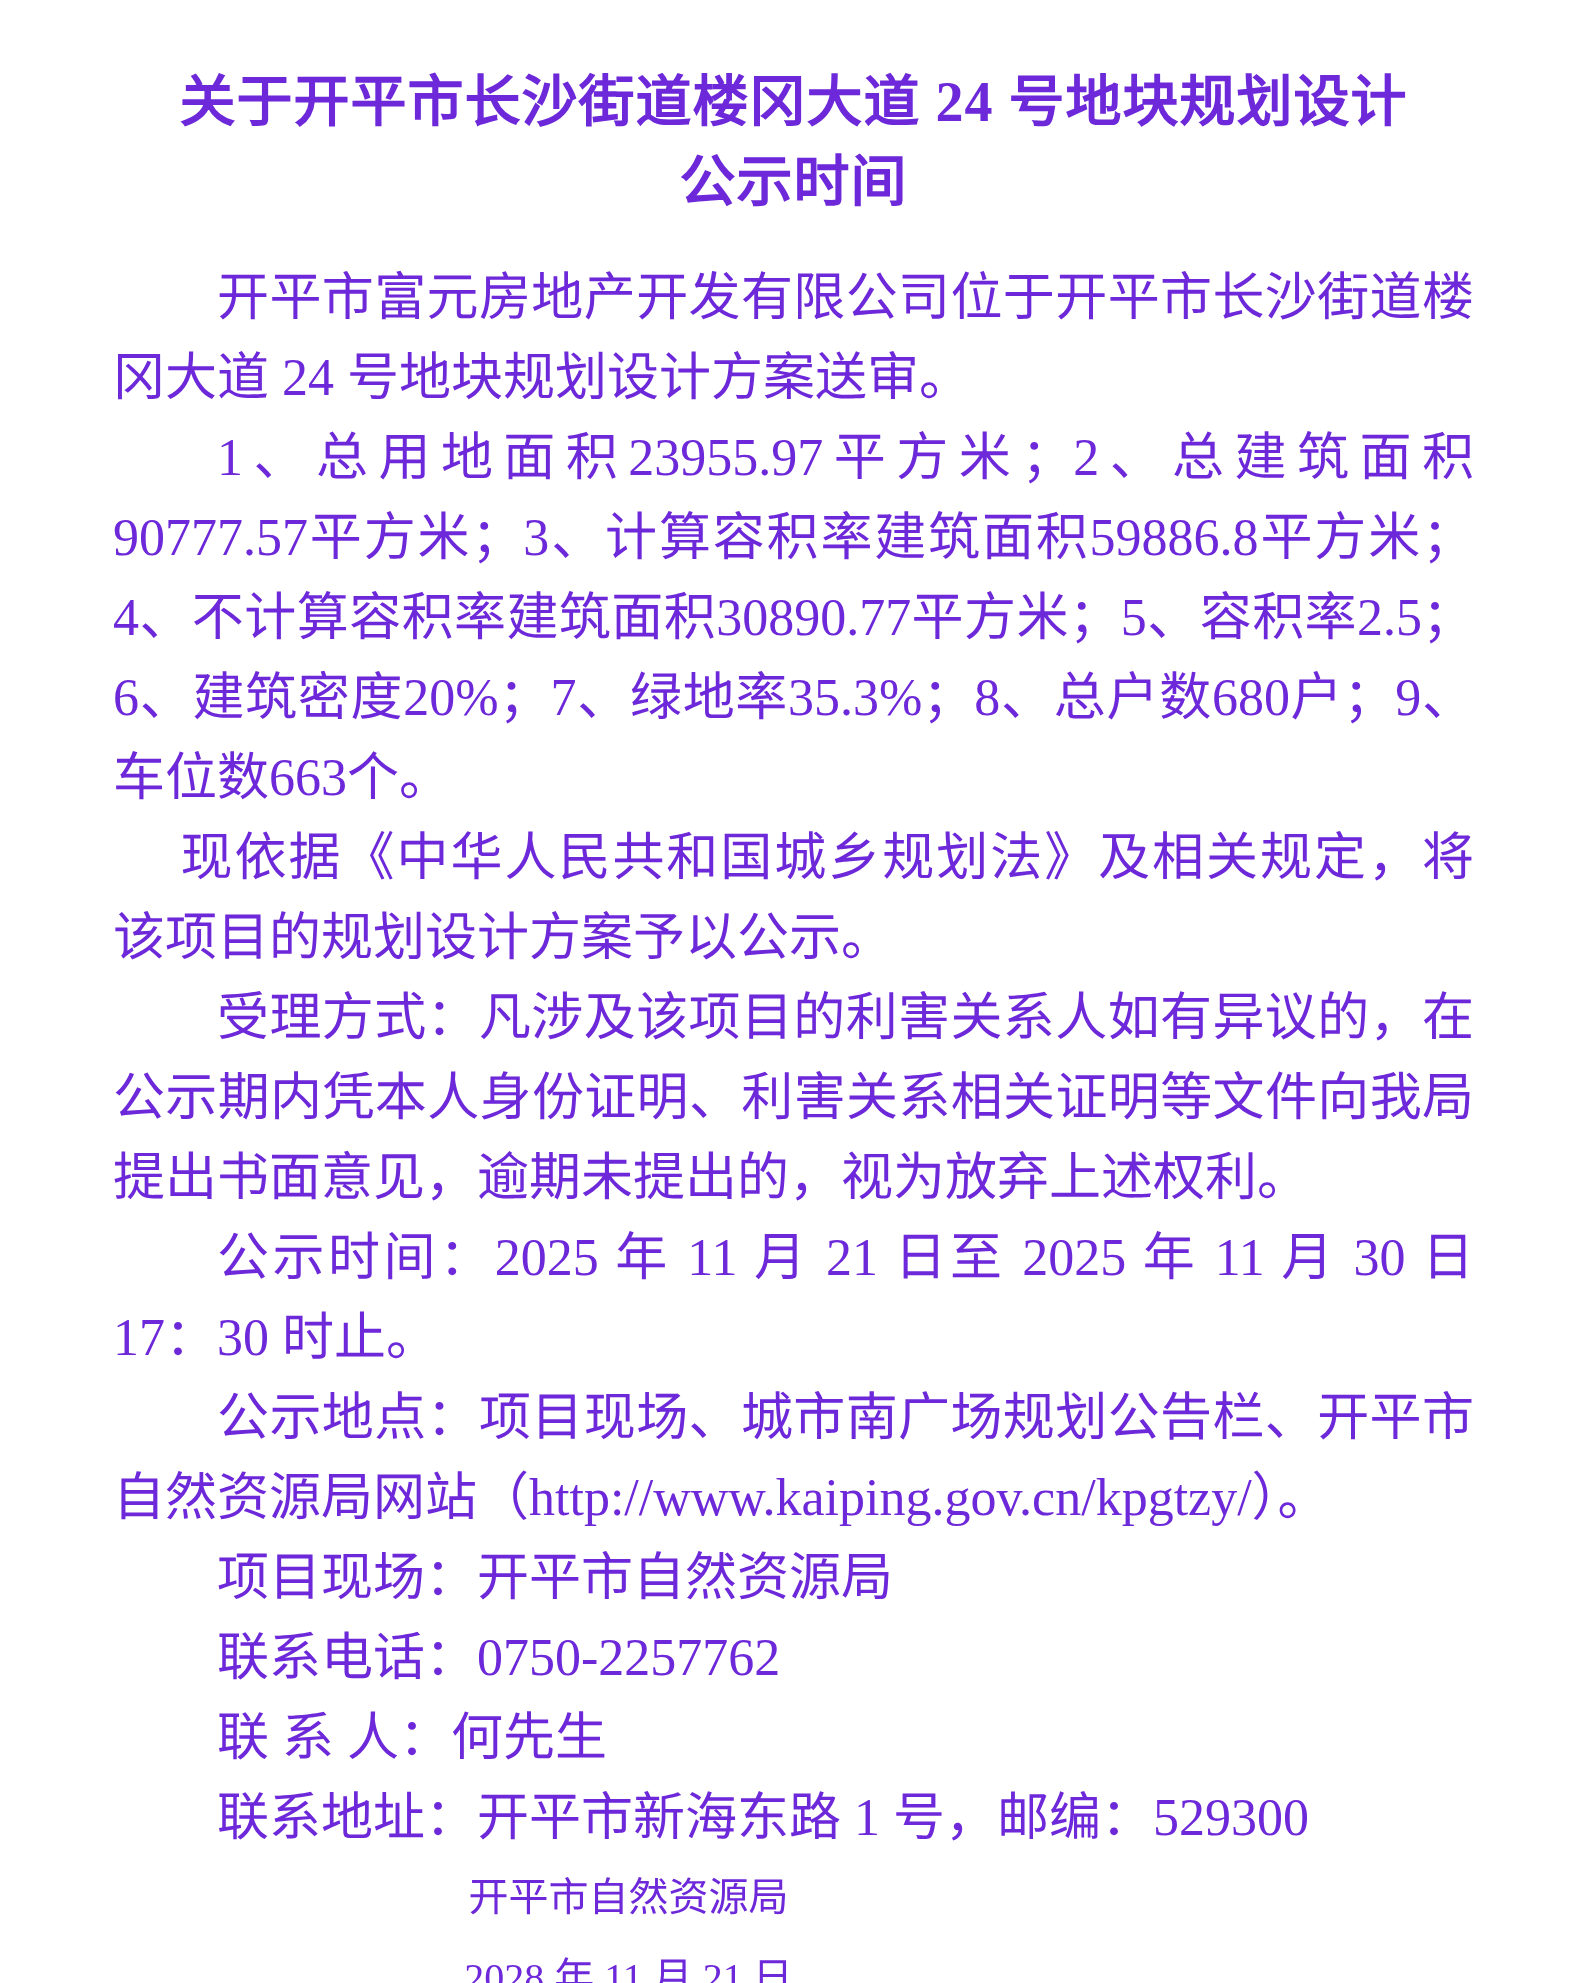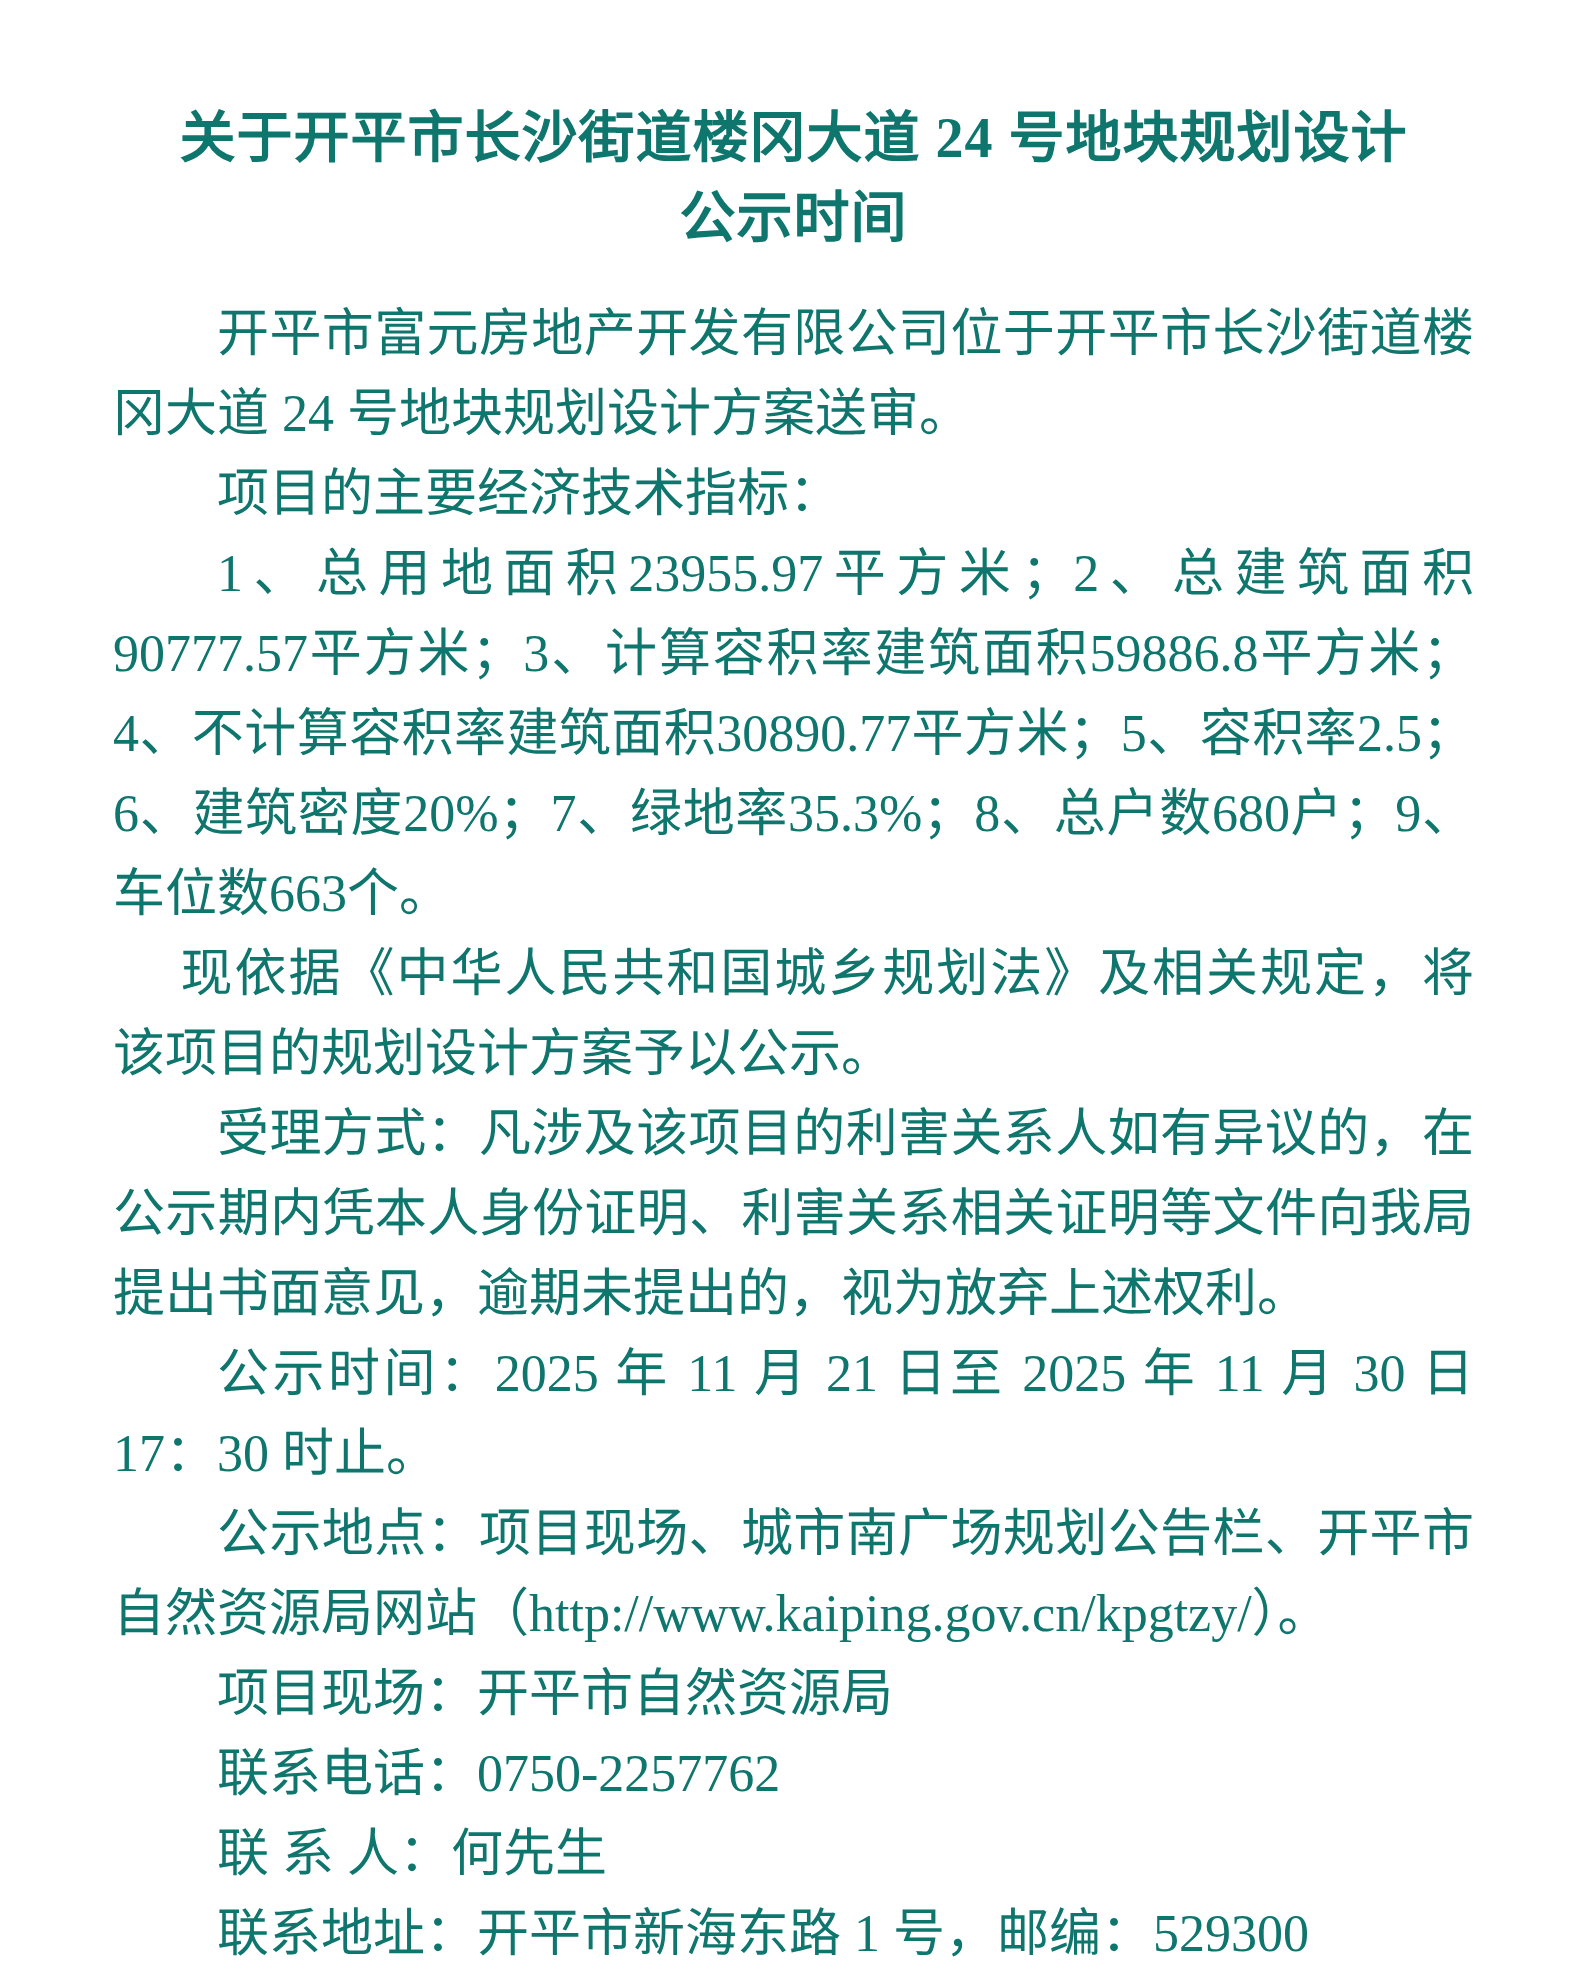--- a/index.html
+++ b/index.html
@@ -6,24 +6,24 @@
     margin: 0;
     padding: 0;
     background: #ffffff;
   }
   .page {
     position: relative;
     width: 1587px;
     height: 1983px;
     margin: 0 auto;
     background: #ffffff;
-    color: #0f766e;
+    color: #6d28d9;
     font-family: "Liberation Serif", "DejaVu Serif", serif;
     box-sizing: border-box;
-    padding: 98px 113px 40px 113px;
+    padding: 62px 113px 40px 113px;
     overflow: hidden;
   }
   .doc-title {
     font-size: 56px;
     line-height: 80px;
     font-weight: bold;
     text-align: center;
     letter-spacing: 1px;
   }
   .doc-title .title-line {
@@ -58,21 +58,20 @@
 
 <div class="page">
 
   <div class="doc-title">
     <div class="title-line">关于开平市长沙街道楼冈大道 24 号地块规划设计</div>
     <div class="title-line">公示时间</div>
   </div>
 
   <div class="content">
     <p>开平市富元房地产开发有限公司位于开平市长沙街道楼冈大道 24 号地块规划设计方案送审。</p>
-    <p>项目的主要经济技术指标：</p>
     <p>1、总用地面积23955.97平方米；2、总建筑面积90777.57平方米；3、计算容积率建筑面积59886.8平方米；4、不计算容积率建筑面积30890.77平方米；5、容积率2.5；6、建筑密度20%；7、绿地率35.3%；8、总户数680户；9、车位数663个。</p>
     <p class="legal-basis">现依据《中华人民共和国城乡规划法》及相关规定，将该项目的规划设计方案予以公示。</p>
     <p>受理方式：凡涉及该项目的利害关系人如有异议的，在公示期内凭本人身份证明、利害关系相关证明等文件向我局提出书面意见，逾期未提出的，视为放弃上述权利。</p>
     <p>公示时间：2025 年 11 月 21 日至 2025 年 11 月 30 日 17：30 时止。</p>
     <p>公示地点：项目现场、城市南广场规划公告栏、开平市自然资源局网站（http://www.kaiping.gov.cn/kpgtzy/）。</p>
     <p>项目现场：开平市自然资源局</p>
     <p>联系电话：0750-2257762</p>
     <p>联 系 人：何先生</p>
     <p>联系地址：开平市新海东路 1 号，邮编：529300</p>
   </div>

